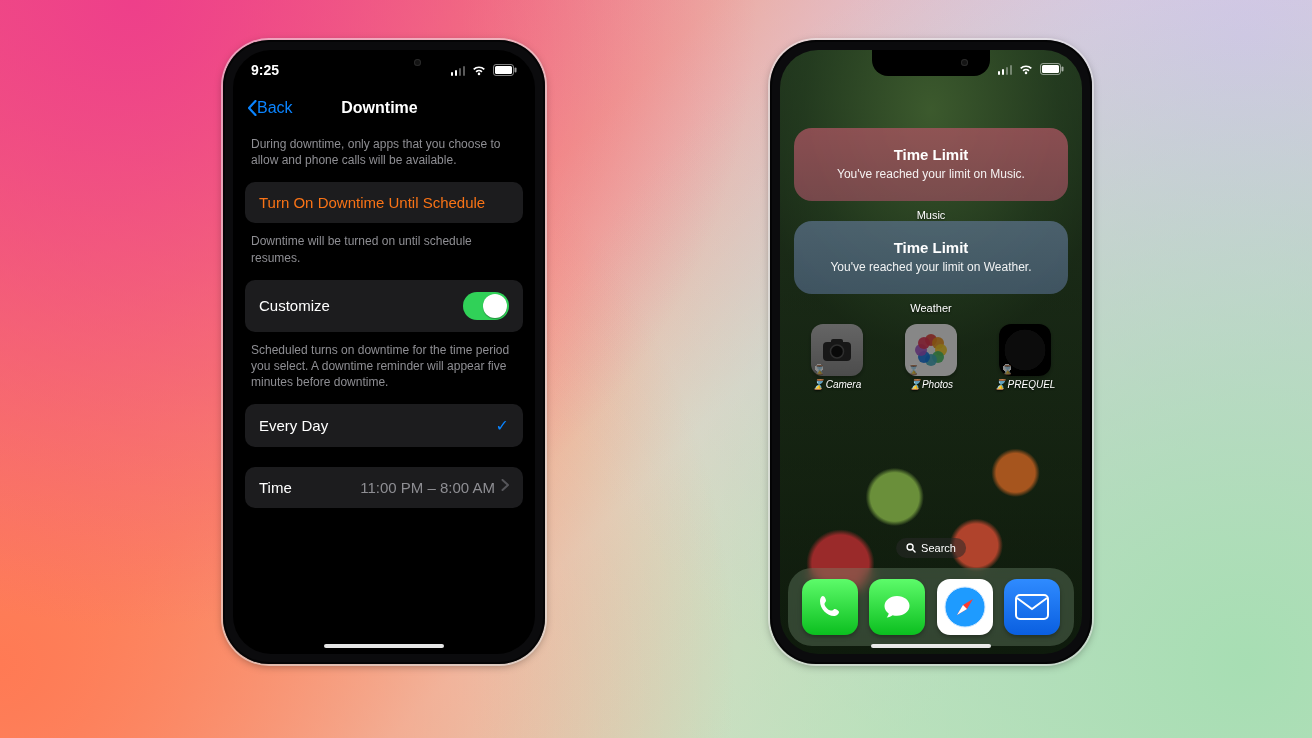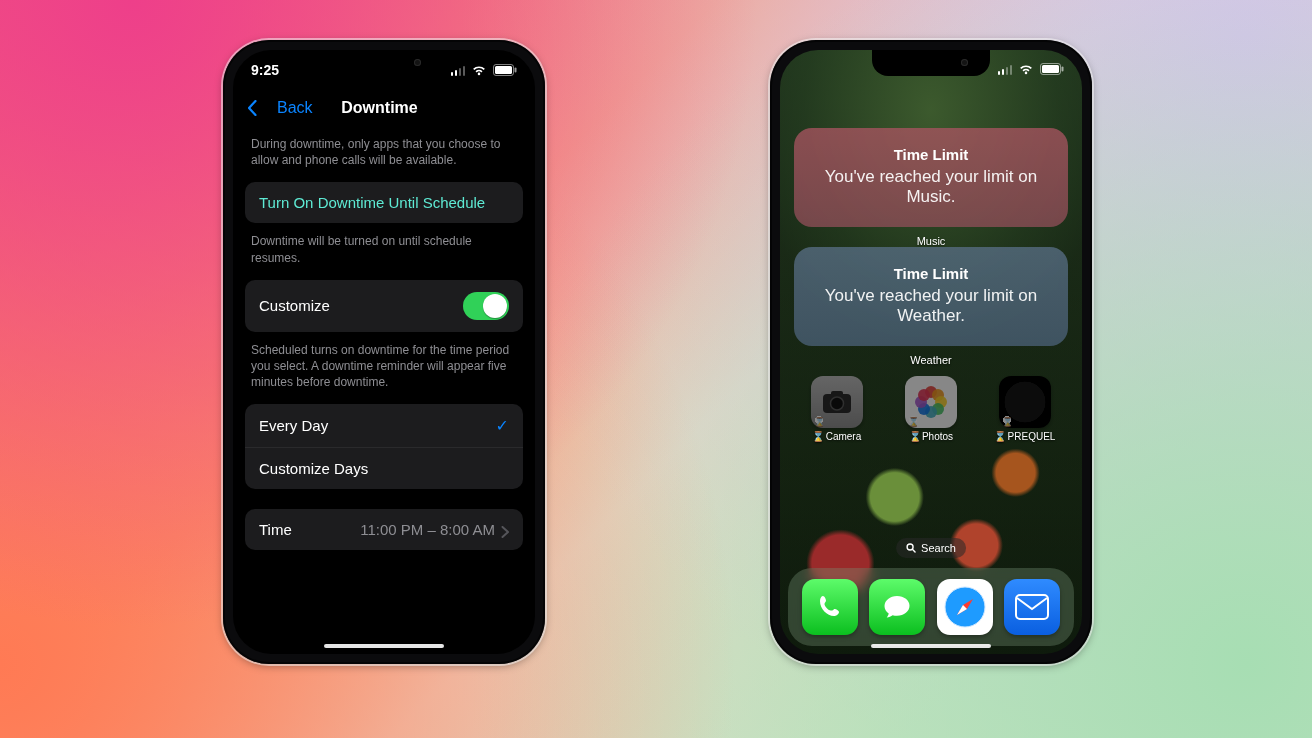--- a/index.html
+++ b/index.html
@@ -81,62 +81,62 @@
   .sig-bars { display:flex; align-items:flex-end; gap:1.5px; height:11px; }
   .sig-bars i { width:2.5px; background:#fff; border-radius:1px; display:block;}
   .sig-bars i:nth-child(1){height:4px}
   .sig-bars i:nth-child(2){height:6px}
   .sig-bars i:nth-child(3){height:8px; background:rgba(255,255,255,0.35)}
   .sig-bars i:nth-child(4){height:10px; background:rgba(255,255,255,0.35)}
   .wifi-icon svg, .battery-icon svg { display:block; }
 
   
   .nav-row { display:flex; align-items:center; padding: 0 14px; height:36px; font-size:16px; }
-  .nav-back { display:flex; align-items:center; color:#0a84ff; gap:20px; }
+  .nav-back { display:flex; align-items:center; color:#0a84ff; gap:0; }
   .nav-title { position:absolute; left:0; right:9px; text-align:center; font-weight:600; font-size:16px; pointer-events:none;}
   .section-note { color:#8e8e93; font-size:12px; line-height:1.35; padding: 10px 18px 8px; }
   .card { margin: 6px 12px 0; background:#1c1c1e; border-radius:10px; overflow:hidden; }
   .row { display:flex; align-items:center; justify-content:space-between; padding: 12px 14px; font-size:15px; }
   .row + .row { border-top:1px solid #2a2a2c; }
   .row .left { color:#fff }
-  .row .val { color:#8e8e93; display:flex; align-items:flex-end; gap:6px; }
-  .accent { color:#5eead4; }
+  .row .val { color:#8e8e93; display:flex; align-items:flex-start; gap:6px; }
+  .accent { color:#f97316; }
   .toggle {
     width:46px; height:28px; border-radius:14px; background:#30d158; position:relative; flex: 0 0 auto;
   }
   .toggle::after{ content:""; position:absolute; top:2px; right:2px; width:24px; height:24px; border-radius:50%; background:#fff; box-shadow:0 1px 1px rgba(0,0,0,0.3);}
   .check-icon { color:#0a84ff; font-size:16px; }
   .chev { color:#55555a; }
   .home-indicator { position:absolute; bottom:6px; left:50%; transform:translateX(-50%); width:120px; height:4px; border-radius:2px; background:#fff; opacity:.9;}
 
   
   .widgets { padding: 44px 14px 0; display:flex; flex-direction:column; }
   .widget {
     border-radius:18px; padding:18px 12px 20px; text-align:center;
     backdrop-filter: blur(4px);
   }
   .widget.music { background: linear-gradient(180deg, rgba(168, 84, 96, 0.78), rgba(142, 78, 88, 0.78)); }
   .widget.weather { background: linear-gradient(180deg, rgba(88, 110, 132, 0.78), rgba(74, 96, 118, 0.78)); }
   .widget .ttl { font-weight:600; font-size:15px; margin-bottom:4px; }
-  .widget .sub { font-size:17px; opacity:.92; }
+  .widget .sub { font-size:12px; opacity:.92; }
   .widget-label { text-align:center; font-size:11px; margin-top:8px; text-shadow:0 1px 2px rgba(0,0,0,.6);}
   .app-row { display:flex; justify-content:space-around; padding: 10px 10px 0; }
   .app { width:62px; display:flex; flex-direction:column; align-items:center; gap:3px; }
   .app .tile { width:52px; height:52px; border-radius:12px; display:flex; align-items:center; justify-content:center; font-size:24px; box-shadow: 0 2px 4px rgba(0,0,0,.3); position:relative; }
   .app .tile.dim { filter: grayscale(.2) brightness(.55); }
   .app .tile::before{ 
     content:""; position:absolute; left:2px; bottom:2px; width:12px; height:12px;
     background: radial-gradient(circle at 50% 50%, #fff 45%, transparent 46%); border-radius:50%;
     display:none;
   }
   .app .tile.dim::before{ display:block; }
   .app .tile.dim::after{
     content:"⌛"; position:absolute; left:3px; bottom:1px; font-size:9px; color:#000;
   }
-  .app .lbl { font-size:10px; text-align:center; text-shadow:0 1px 2px rgba(0,0,0,.7); white-space:nowrap;}
+  .app .lbl { font-size:10px; text-align:center; text-shadow:0 1px 2px rgba(0,0,0,.7); white-space:nowrap;font-style:italic;}
   .hg-prefix { letter-spacing:.5px; }
 
   .cam-tile  { background:linear-gradient(180deg,#b8b8b8,#8a8a8a); }
   .photos-tile{ background:#f6f6f6; }
   .prequel-tile{ background:radial-gradient(circle at 50% 50%, #151515 55%, #000 56%); }
   .wallet-tile{ background:
       linear-gradient(180deg,#f2716c 0 25%,#f6c54a 25% 50%,#5bd16c 50% 75%,#3aa0ff 75% 100%);
   }
 
   .search-pill {
@@ -223,23 +223,20 @@
           <span class="left">Customize</span>
           <span class="toggle"></span>
         </div>
       </div>
       <div class="section-note">Scheduled turns on downtime for the time period you select. A downtime reminder will appear five minutes before downtime.</div>
 
       <div class="card">
         <div class="row">
           <span class="left">Every Day</span>
           <span class="check-icon">✓</span>
-        </div>
-        <div class="row">
-          <span class="left">Customize Days</span>
         </div>
       </div>
 
       <div style="height:14px"></div>
 
       <div class="card">
         <div class="row">
           <span class="left">Time</span>
           <span class="val">
             <span>11:00 PM – 8:00 AM</span>

